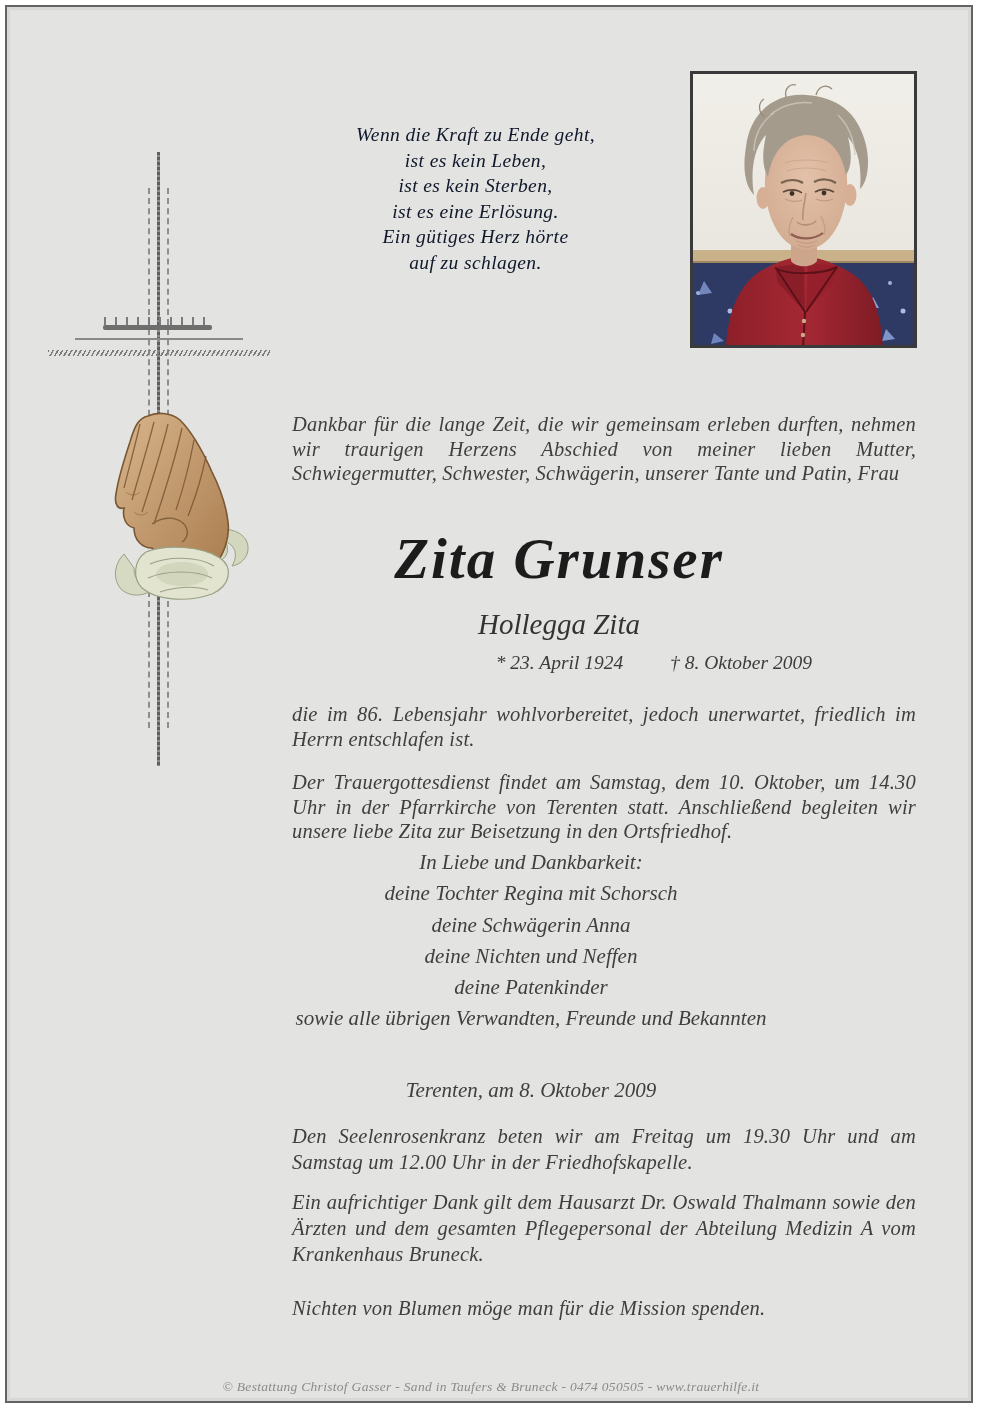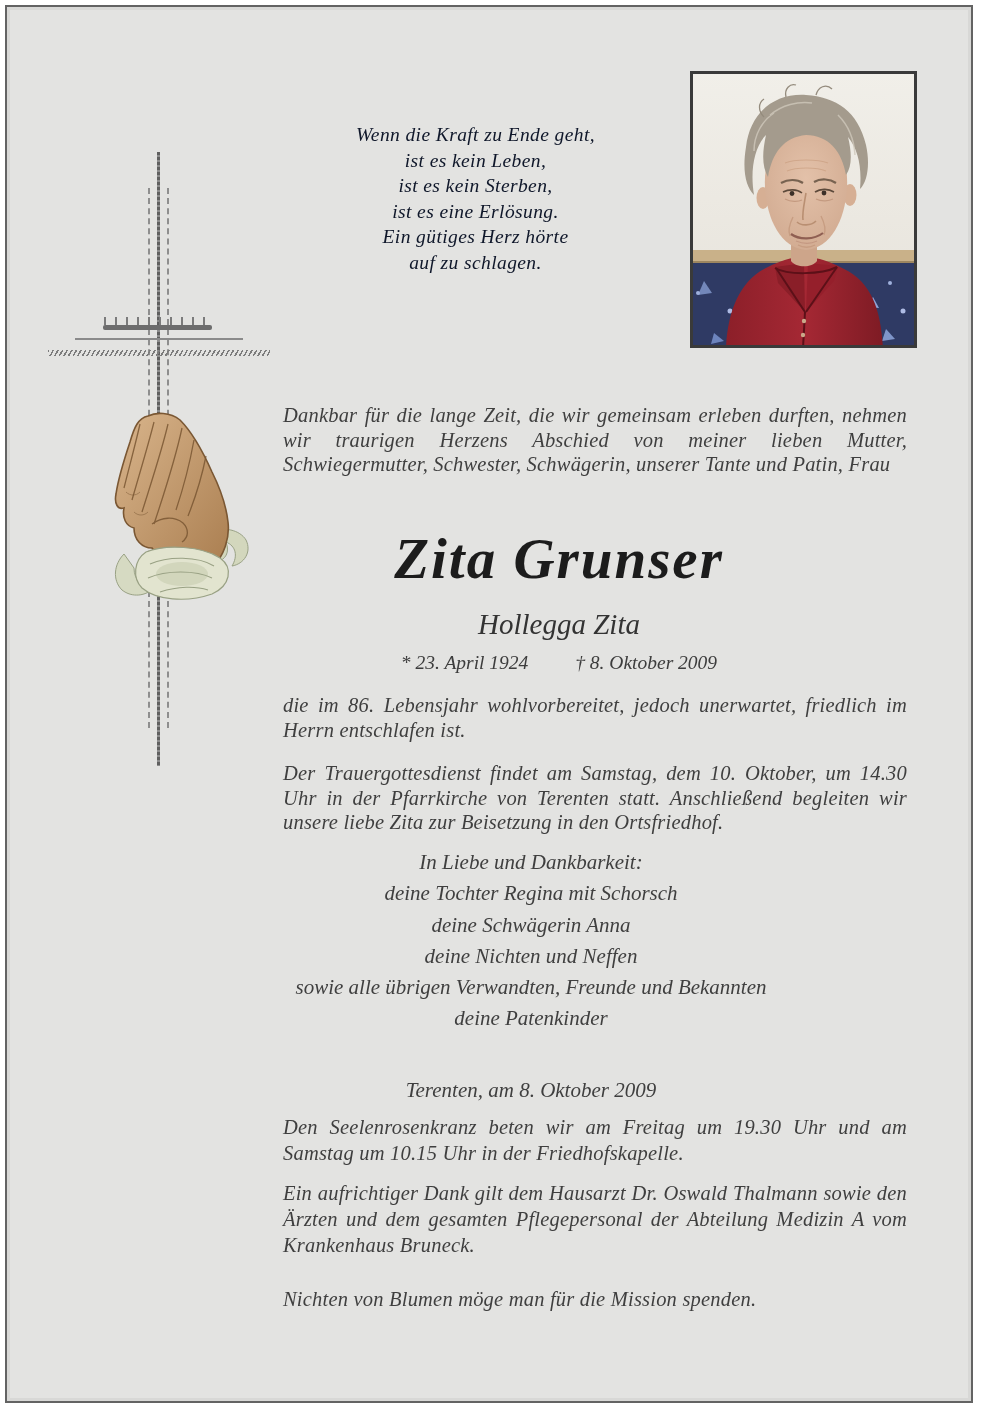--- a/index.html
+++ b/index.html
@@ -23,33 +23,33 @@
     background:repeating-linear-gradient(90deg,#7b7b7b 0 2px,transparent 2px 11px);}
   .ch-bar{position:absolute;left:103px;top:325px;width:109px;height:5px;background:#6d6d6d;border-radius:2px;}
   .ch-thin{position:absolute;left:75px;top:338px;width:168px;height:2px;background:#8a8a8a;}
   .ch-zig{position:absolute;left:48px;top:350px;width:222px;height:6px;
     background:repeating-linear-gradient(120deg,#7c7c7c 0 1.5px,transparent 1.5px 4px);}
   
   .hands{position:absolute;left:90px;top:404px;width:165px;height:205px;}
   .photo{position:absolute;left:690px;top:71px;width:227px;height:277px;}
   .poem{position:absolute;left:278px;top:122px;width:395px;text-align:center;
     font-style:italic;font-size:19.5px;line-height:25.5px;color:#0f172a;letter-spacing:.4px;}
-  .para{position:absolute;left:283px;width:624px;margin:0;font-style:italic;
+  .para{position:absolute;left:283px;width:624px;margin:9px;font-style:italic;
     font-size:20.5px;line-height:24.5px;color:#3f3f3f;text-align:justify;letter-spacing:.2px;}
   .p-intro{top:403px;}
   .p-death{top:693px;}
   .p-service{top:761px;}
   .p-rosary{top:1114px;line-height:26px;}
   .p-thanks{top:1180px;line-height:26px;}
   .p-donation{top:1286px;text-align:left;line-height:26px;}
   .name{position:absolute;left:285px;top:526px;width:548px;text-align:center;
     font-size:57px;font-weight:bold;font-style:italic;color:#1c1c1c;letter-spacing:2px;}
   .maiden{position:absolute;left:285px;top:608px;width:548px;text-align:center;
     font-style:italic;font-size:29px;color:#333333;}
-  .dates{position:absolute;left:285px;top:652px;width:548px;text-align:center;
+  .dates{position:absolute;left:285px;top:652px;width:548px;text-align:right;
     font-style:italic;font-size:19.5px;color:#3d3d3d;}
   .dates span{display:inline-block;margin:0 21px;}
   .mourners{position:absolute;left:285px;top:847px;width:492px;text-align:center;
     font-style:italic;font-size:21px;line-height:31.3px;color:#3f3f3f;}
   .dateline{position:absolute;left:285px;top:1078px;width:492px;text-align:center;
     font-style:italic;font-size:21px;color:#3f3f3f;}
   .footer{position:absolute;left:0;right:0;top:1379px;text-align:center;
     font-style:italic;font-size:13.5px;color:#8a8a8a;letter-spacing:.3px;}
 </style>
 </head>
@@ -211,22 +211,23 @@
   </div>
 
   <p class="para p-death">die im 86. Lebensjahr wohlvorbereitet, jedoch unerwartet, friedlich im Herrn entschlafen ist.</p>
   <p class="para p-service">Der Trauergottesdienst findet am Samstag, dem 10. Oktober, um 14.30 Uhr in der Pfarrkirche von Terenten statt. Anschließend begleiten wir unsere liebe Zita zur Beisetzung in den Ortsfriedhof.</p>
 
   <div class="mourners">
     <div>In Liebe und Dankbarkeit:</div>
     <div>deine Tochter Regina mit Schorsch</div>
     <div>deine Schwägerin Anna</div>
     <div>deine Nichten und Neffen</div>
+    <div>deine Patenkinder</div>
     <div>sowie alle übrigen Verwandten, Freunde und Bekannten</div>
-    <div>deine Patenkinder</div>
   </div>
   <div class="dateline">Terenten, am 8. Oktober 2009</div>
 
-  <p class="para p-rosary">Den Seelenrosenkranz beten wir am Freitag um 19.30 Uhr und am Samstag um 10.15 Uhr in der Friedhofskapelle.</p>
+  <p class="para p-rosary">Den Seelenrosenkranz beten wir am Freitag um 19.30 Uhr und am Samstag um 12.00 Uhr in der Friedhofskapelle.</p>
   <p class="para p-thanks">Ein aufrichtiger Dank gilt dem Hausarzt Dr. Oswald Thalmann sowie den Ärzten und dem gesamten Pflegepersonal der Abteilung Medizin A vom Krankenhaus Bruneck.</p>
   <p class="para p-donation">Nichten von Blumen möge man für die Mission spenden.</p>
 
+  <div class="footer">© Bestattung Christof Gasser - Sand in Taufers &amp; Bruneck - 0474 050505 - www.trauerhilfe.it</div>
 </div>
 
 </body></html>

